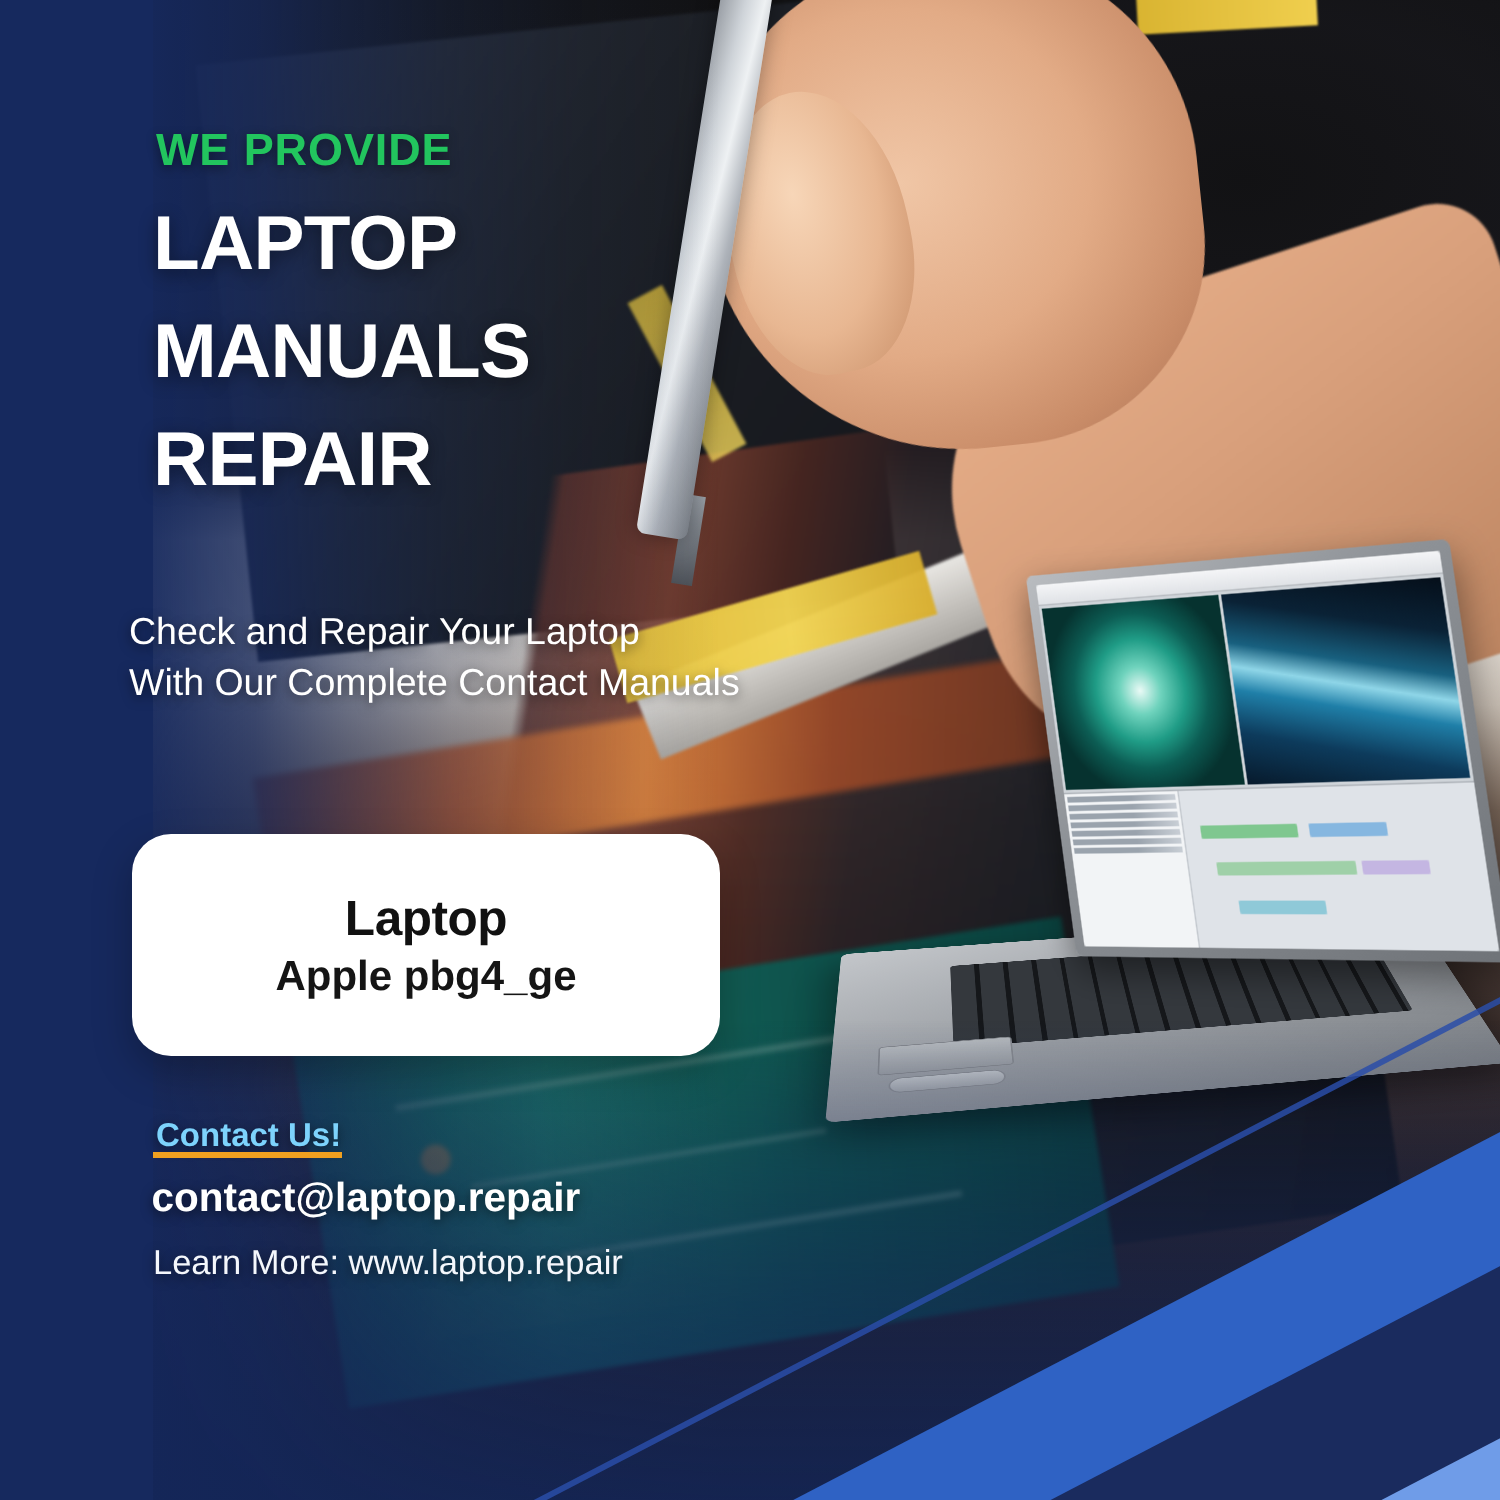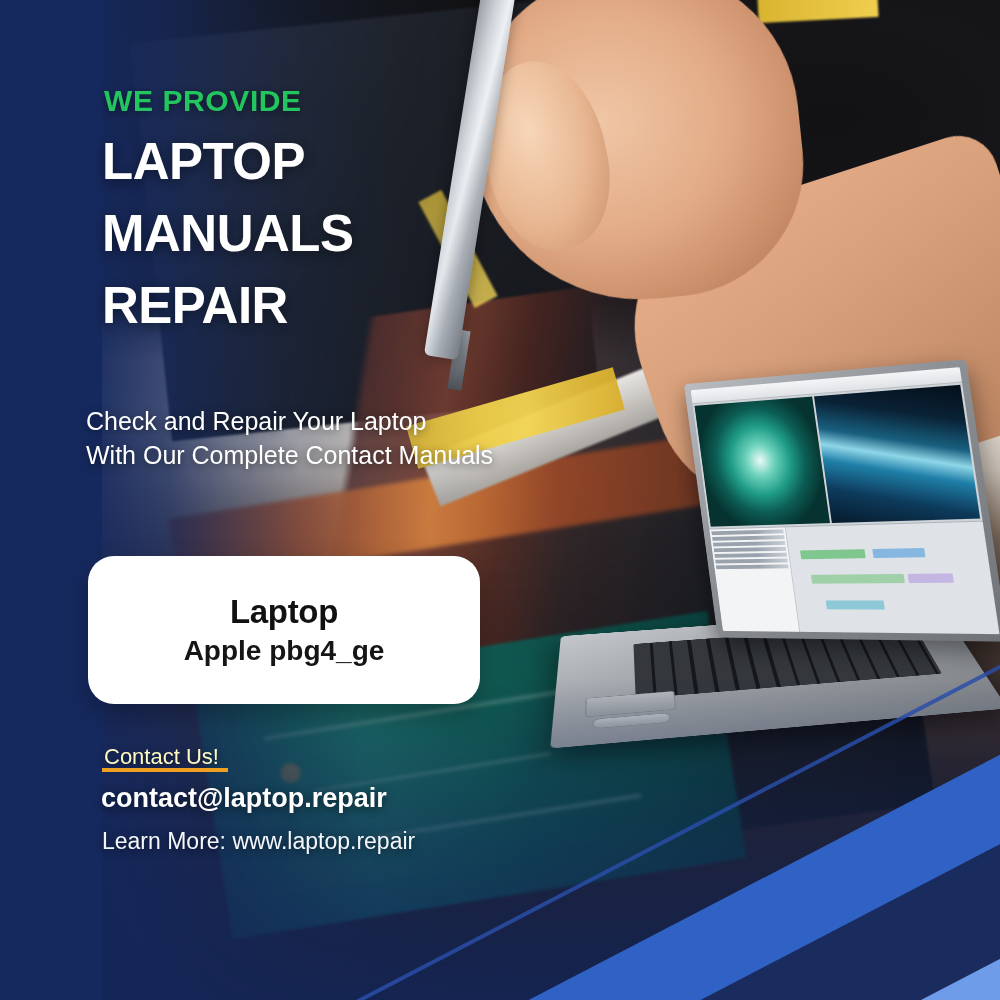--- a/index.html
+++ b/index.html
@@ -268,21 +268,21 @@
     box-shadow:0 10px 26px rgba(0,0,0,.28);
     display:flex; flex-direction:column;
     align-items:center; justify-content:center;
     gap:4px;
   }
   .card-brand { font-size:33px; font-weight:bold; color:#111; letter-spacing:-.3px; }
   .card-model { font-size:28px; font-weight:700; color:#151515; }
 
   .contact-label {
     position:absolute; left:104px; top:744px;
-    font-size:22px; color:#fef9c3; font-weight:400;
+    font-size:22px; color:#7dd3fc; font-weight:700;
     text-shadow:0 2px 7px rgba(0,0,0,.5);
   }
   .rule {
     position:absolute; left:102px; top:768px; width:126px; height:4px;
     background:#f0a020;
   }
   .email {
     position:absolute; left:101px; top:783px;
     font-size:27px; font-weight:bold; color:#ffffff;
     text-shadow:0 2px 8px rgba(0,0,0,.55);

